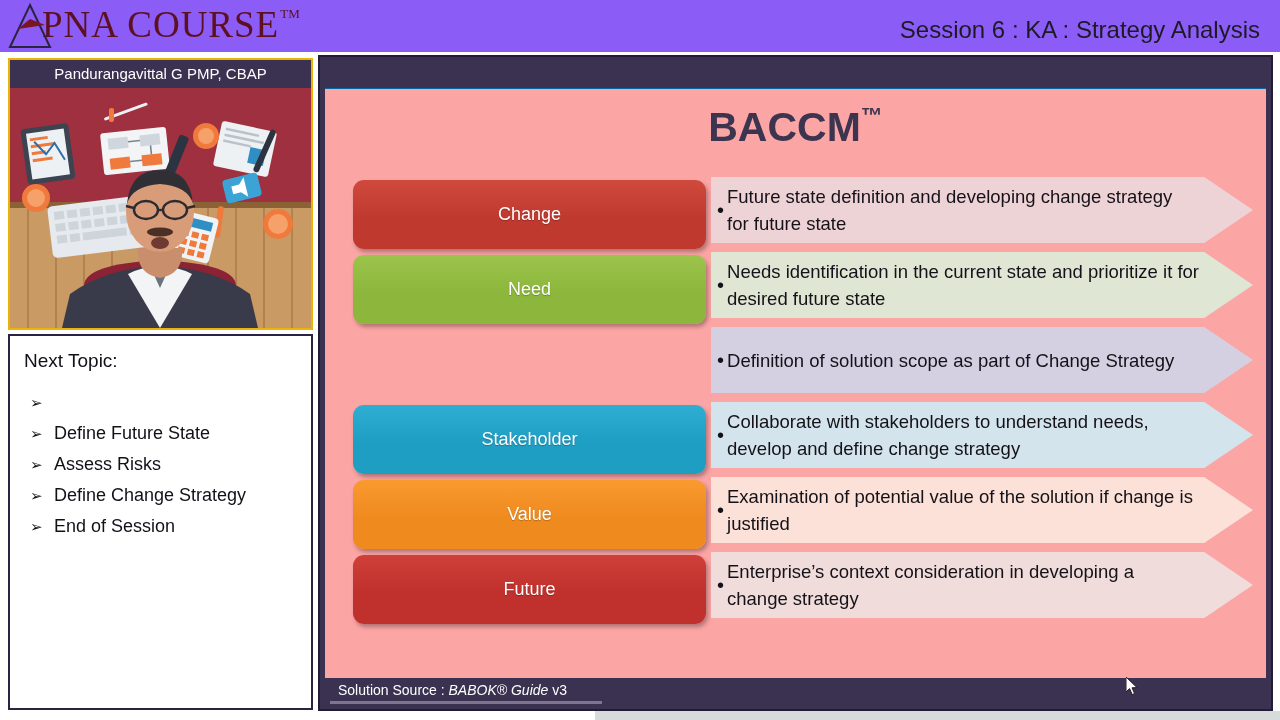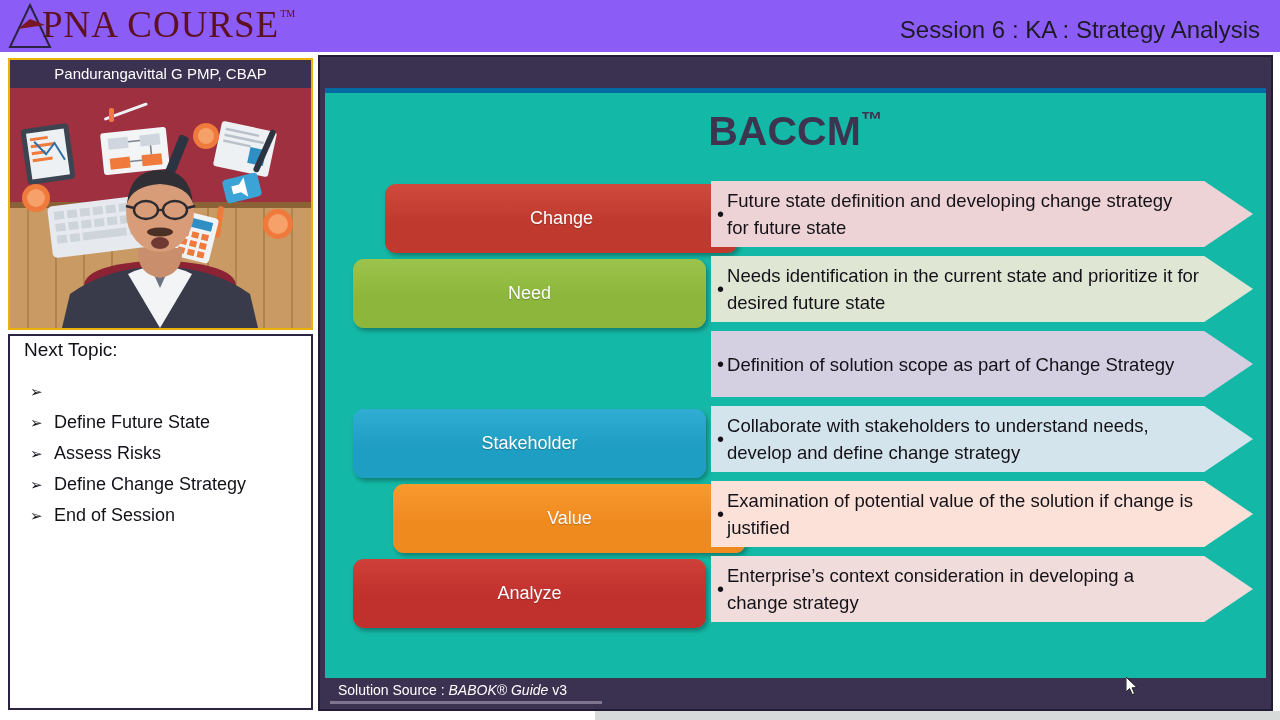--- a/index.html
+++ b/index.html
@@ -41,21 +41,21 @@
     font-family: "Liberation Serif", serif;
     font-size: 37px;
     letter-spacing: 1px;
     color: #5d1020;
     line-height: 46px;
     margin-left: -10px;
     white-space: nowrap;
   }
   .brand-tm {
     font-family: "Liberation Serif", serif;
-    font-size: 10px;
+    font-size: 13px;
     color: #5d1020;
     line-height: 20px;
     margin-left: 1px;
     margin-top: 2px;
   }
   .session-title {
     position: absolute;
     right: 20px; top: 16px;
     font-size: 24px;
     color: #1d1a26;
@@ -97,21 +97,21 @@
   .presenter-video svg { display:block; }
 
   .next-topic-box {
     position: absolute;
     left: 8px; top: 282px;
     width: 305px;
     height: 376px;
     border: 2px solid #2b2340;
     background: #ffffff;
     box-sizing: border-box;
-    padding: 3px 10px 0 14px;
+    padding: 14px 10px 0 14px;
   }
   .next-topic-head {
     font-size: 19px;
     color: #121118;
     margin-bottom: 16px;
   }
   .topic-list { list-style: none; margin: 0; padding: 0; }
   .topic-item {
     display: flex;
     align-items: baseline;
@@ -137,22 +137,22 @@
     height: 656px;
     background: #3b3151;
     border: 2px solid #241c36;
     box-sizing: border-box;
   }
   .slide-canvas {
     position: absolute;
     left: 5px; top: 31px;
     width: 941px;
     height: 589px;
-    background: #14b8a6;
-    border-top: 5px solid #0369a1;
+    background: #fca5a5;
+    border-top: 1px solid #0369a1;
     overflow: hidden;
   }
   .slide-title {
     position: absolute;
     left: 0; top: 14px;
     width: 941px;
     text-align: center;
     font-size: 41px;
     font-weight: bold;
     color: #3d3450;
@@ -428,21 +428,21 @@
   <div class="slide">
     <div class="slide-canvas">
 
       <div class="slide-title">
         <span>BACCM</span><sup>™</sup>
       </div>
 
       <div class="rows">
 
         <div class="row">
-          <div class="chip" style="background: linear-gradient(rgb(207, 74, 60) 0%, rgb(192, 57, 47) 55%, rgb(192, 57, 47) 100%); margin-left: 32px;">
+          <div class="chip" style="background: linear-gradient(rgb(207, 74, 60) 0%, rgb(192, 57, 47) 55%, rgb(192, 57, 47) 100%);">
             <span>Change</span>
           </div>
           <div class="arrow" style="background: rgb(238, 211, 214);">
             <span class="arrow-bullet">•</span>
             <span class="arrow-text">Future state definition and developing change strategy for future state</span>
           </div>
         </div>
 
         <div class="row">
           <div class="chip" style="background: linear-gradient(rgb(156, 196, 76) 0%, rgb(140, 182, 60) 55%, rgb(140, 182, 60) 100%);">
@@ -465,32 +465,32 @@
           <div class="chip" style="background: linear-gradient(rgb(47, 173, 211) 0%, rgb(31, 158, 196) 55%, rgb(31, 158, 196) 100%);">
             <span>Stakeholder</span>
           </div>
           <div class="arrow" style="background: rgb(212, 228, 237);">
             <span class="arrow-bullet">•</span>
             <span class="arrow-text">Collaborate with stakeholders to understand needs, develop and define change strategy</span>
           </div>
         </div>
 
         <div class="row">
-          <div class="chip" style="background: linear-gradient(rgb(249, 154, 47) 0%, rgb(239, 138, 31) 55%, rgb(239, 138, 31) 100%); margin-left: 40px;">
+          <div class="chip" style="background: linear-gradient(rgb(249, 154, 47) 0%, rgb(239, 138, 31) 55%, rgb(239, 138, 31) 100%);">
             <span>Value</span>
           </div>
           <div class="arrow" style="background: rgb(251, 225, 216);">
             <span class="arrow-bullet">•</span>
             <span class="arrow-text">Examination of potential value of the solution if change is justified</span>
           </div>
         </div>
 
         <div class="row">
           <div class="chip" style="background: linear-gradient(rgb(207, 64, 58) 0%, rgb(192, 48, 44) 55%, rgb(192, 48, 44) 100%);">
-            <span>Analyze</span>
+            <span>Future</span>
           </div>
           <div class="arrow" style="background: rgb(240, 220, 218);">
             <span class="arrow-bullet">•</span>
             <span class="arrow-text">Enterprise’s context consideration in developing a change strategy</span>
           </div>
         </div>
 
       </div>
     </div>
 

